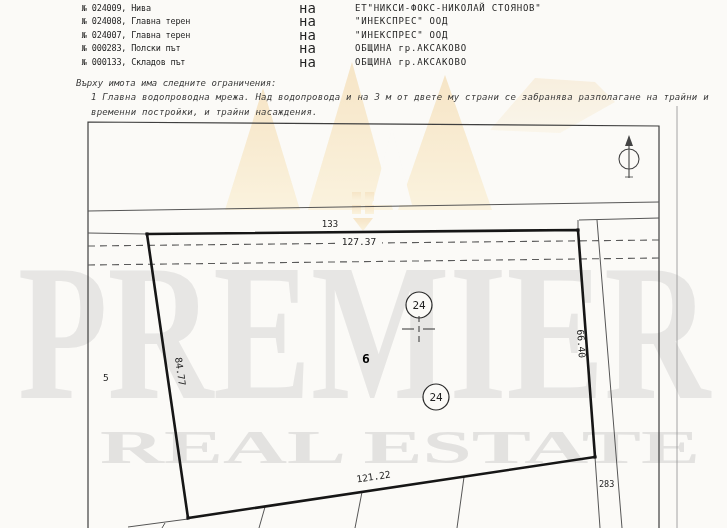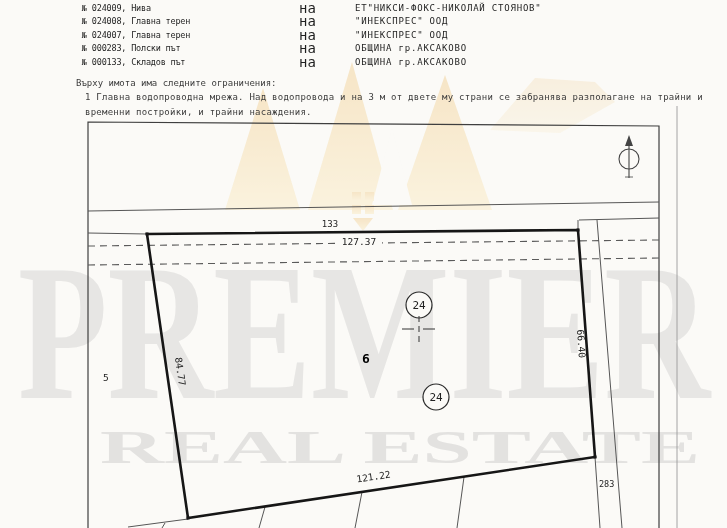--- a/index.html
+++ b/index.html
@@ -13,22 +13,22 @@
   #doc-text-layer{position:absolute;left:0;top:0;z-index:4;width:727px;}
   #map-layer{position:absolute;left:0;top:0;z-index:3;}
   
   .prop-list{position:absolute;left:82px;top:2px;width:640px;color:#1f1f1f;}
   .prop-row{display:grid;grid-template-columns:185px 24px auto;height:13.4px;line-height:13.4px;gap:32px;}
   .prop-label{font-size:8.5px;letter-spacing:-0.2px;white-space:nowrap;}
   .prop-prep{font-size:14px;}
   .prop-owner{font-size:9px;letter-spacing:0.8px;white-space:nowrap;}
   
   .restrictions{position:absolute;left:76px;top:76px;color:#3c3c3c;}
-  .restr-heading{font-size:9px;line-height:14px;white-space:nowrap;}
-  .restr-line{font-size:9px;line-height:14.5px;margin-left:9px;white-space:nowrap;letter-spacing:0.25px;}
+  .restr-heading{font-size:9px;line-height:14px;white-space:nowrap;font-style:italic;}
+  .restr-line{font-size:9px;line-height:14.5px;margin-left:15px;white-space:nowrap;letter-spacing:0.25px;font-style:italic;}
 </style>
 </head>
 <body>
 
 <svg id="watermark-layer" width="727" height="528" viewBox="0 0 727 528">
   <defs>
     <linearGradient id="goldgrad" x1="0" y1="0" x2="0" y2="1">
       <stop offset="0" stop-color="#e8a93c"></stop>
       <stop offset="1" stop-color="#f8dd96"></stop>
     </linearGradient>

